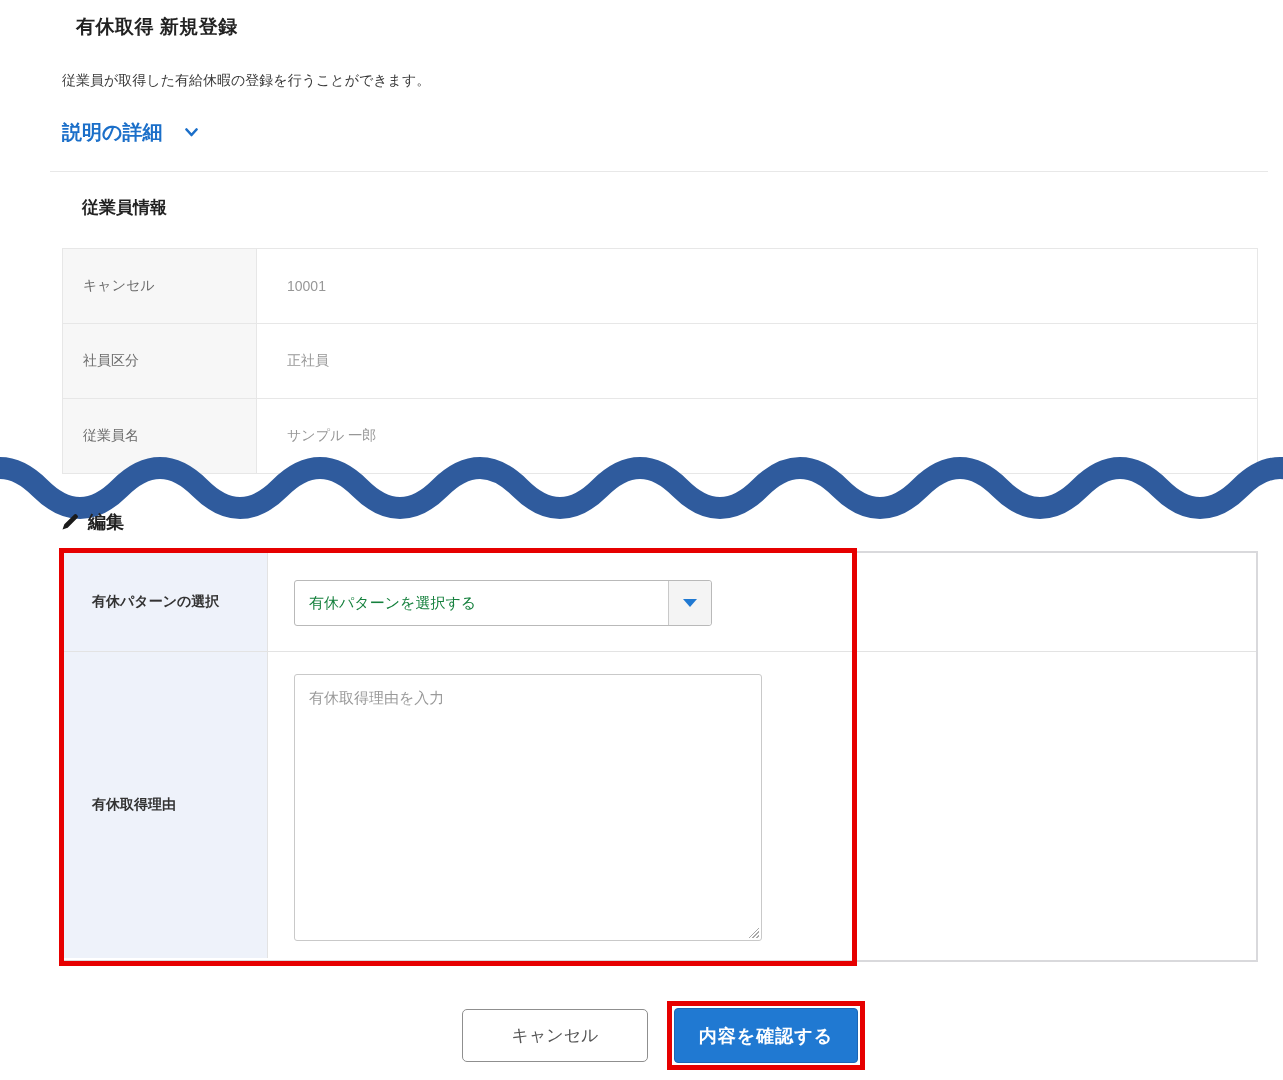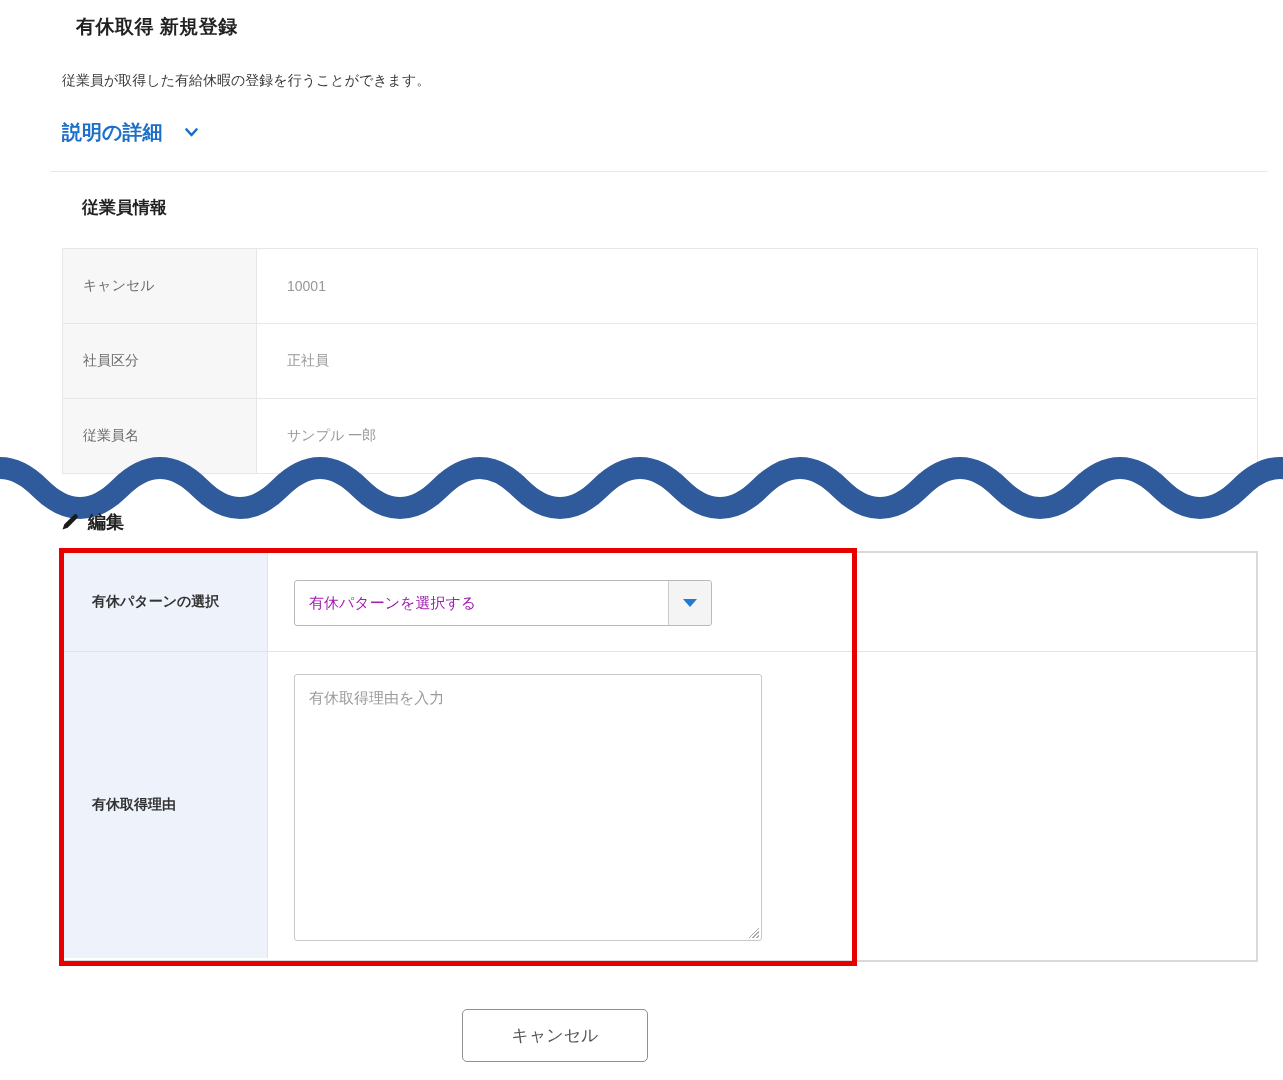--- a/index.html
+++ b/index.html
@@ -100,21 +100,21 @@
     position:absolute; left:26px; top:27px;
     width:418px; height:46px;
     border:1px solid #b9b9b9; border-radius:3px;
     background:#fff;
     display:flex; align-items:stretch;
     cursor:pointer;
   }
   .select-text {
     flex:1; display:flex; align-items:center;
     padding-left:14px;
-    font-size:15px; color:#a21caf;
+    font-size:15px; color:#15803d;
     white-space:nowrap; overflow:hidden;
   }
   .select-arrow {
     flex:0 0 43px;
     background:#f4f4f4;
     border-left:1px solid #c9c9c9;
     border-radius:0 3px 3px 0;
     display:flex; align-items:center; justify-content:center;
   }
   .triangle-down {
@@ -245,14 +245,17 @@
           <textarea class="reason-textarea" placeholder="有休取得理由を入力" style=""></textarea>
           <div class="resize-handle"></div>
         </div>
       </div>
     </div>
   </div>
 
   <div class="red-box-form"></div>
 
   <button class="cancel-button">キャンセル</button>
+  <div class="confirm-outline">
+    <button class="confirm-button">内容を確認する</button>
+  </div>
 
 </div>
 
 </body></html>

